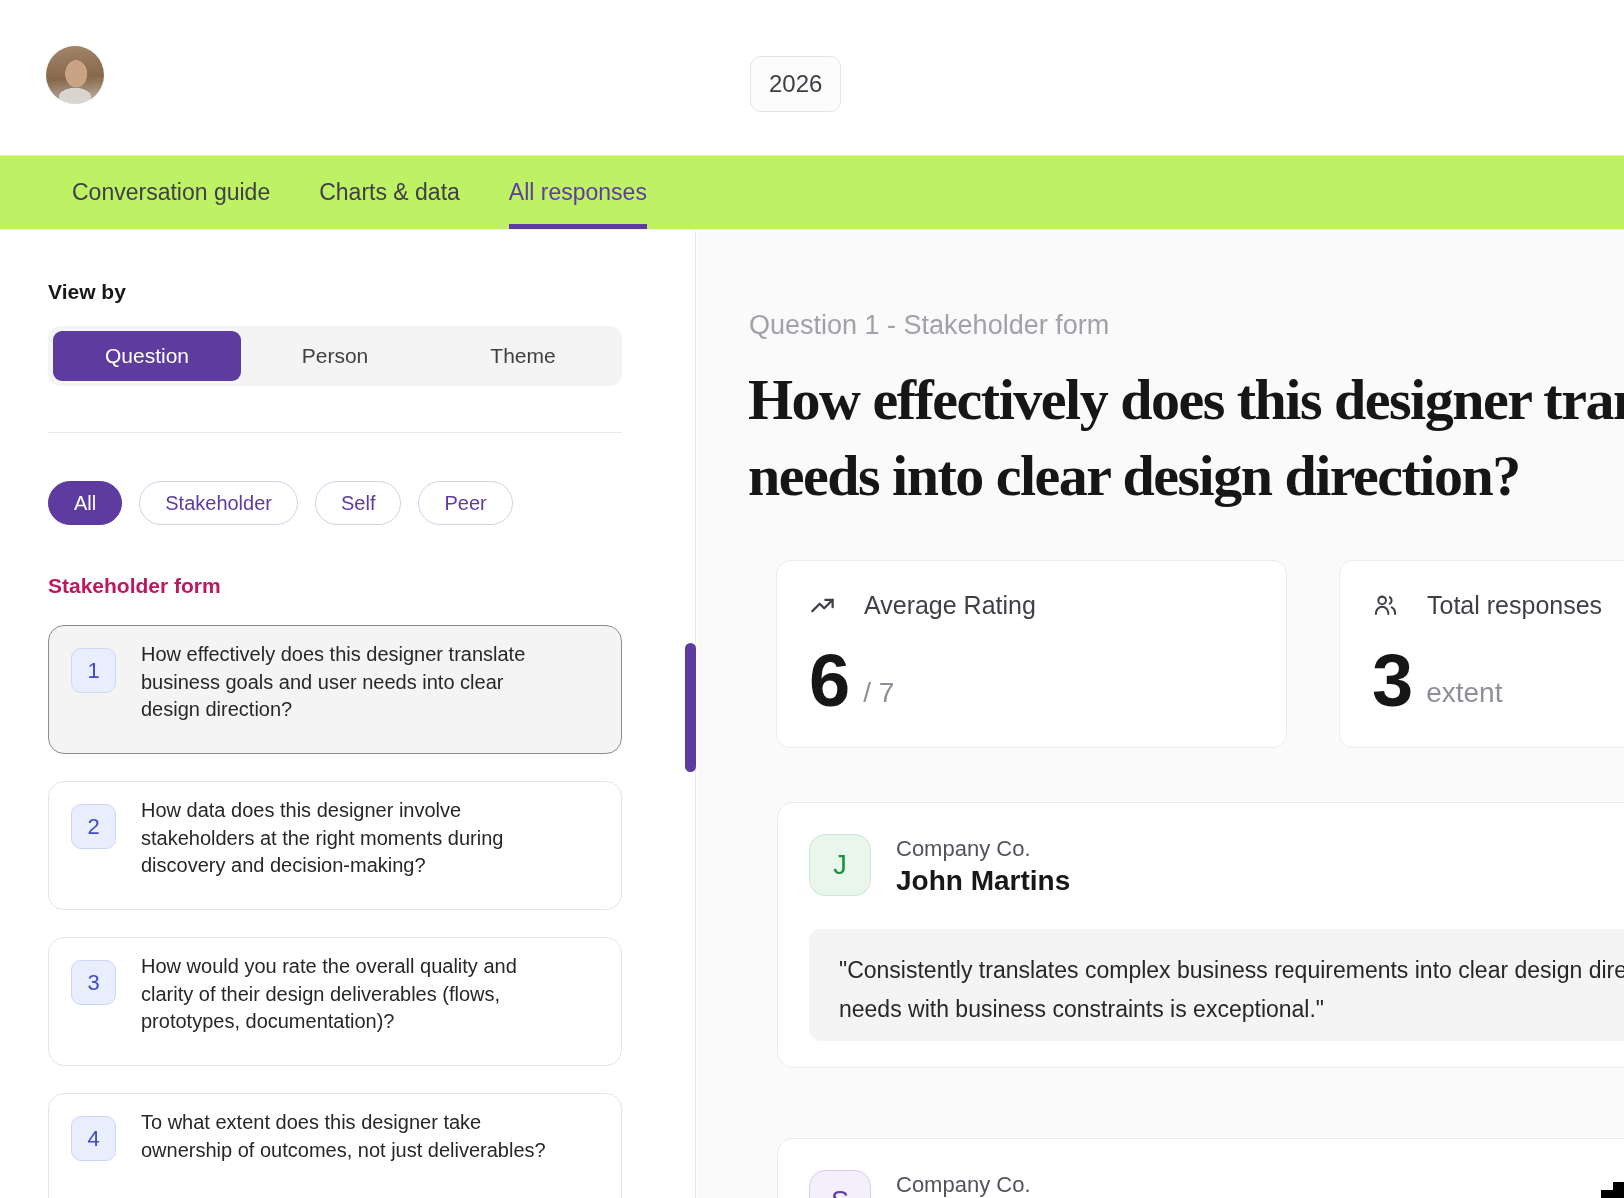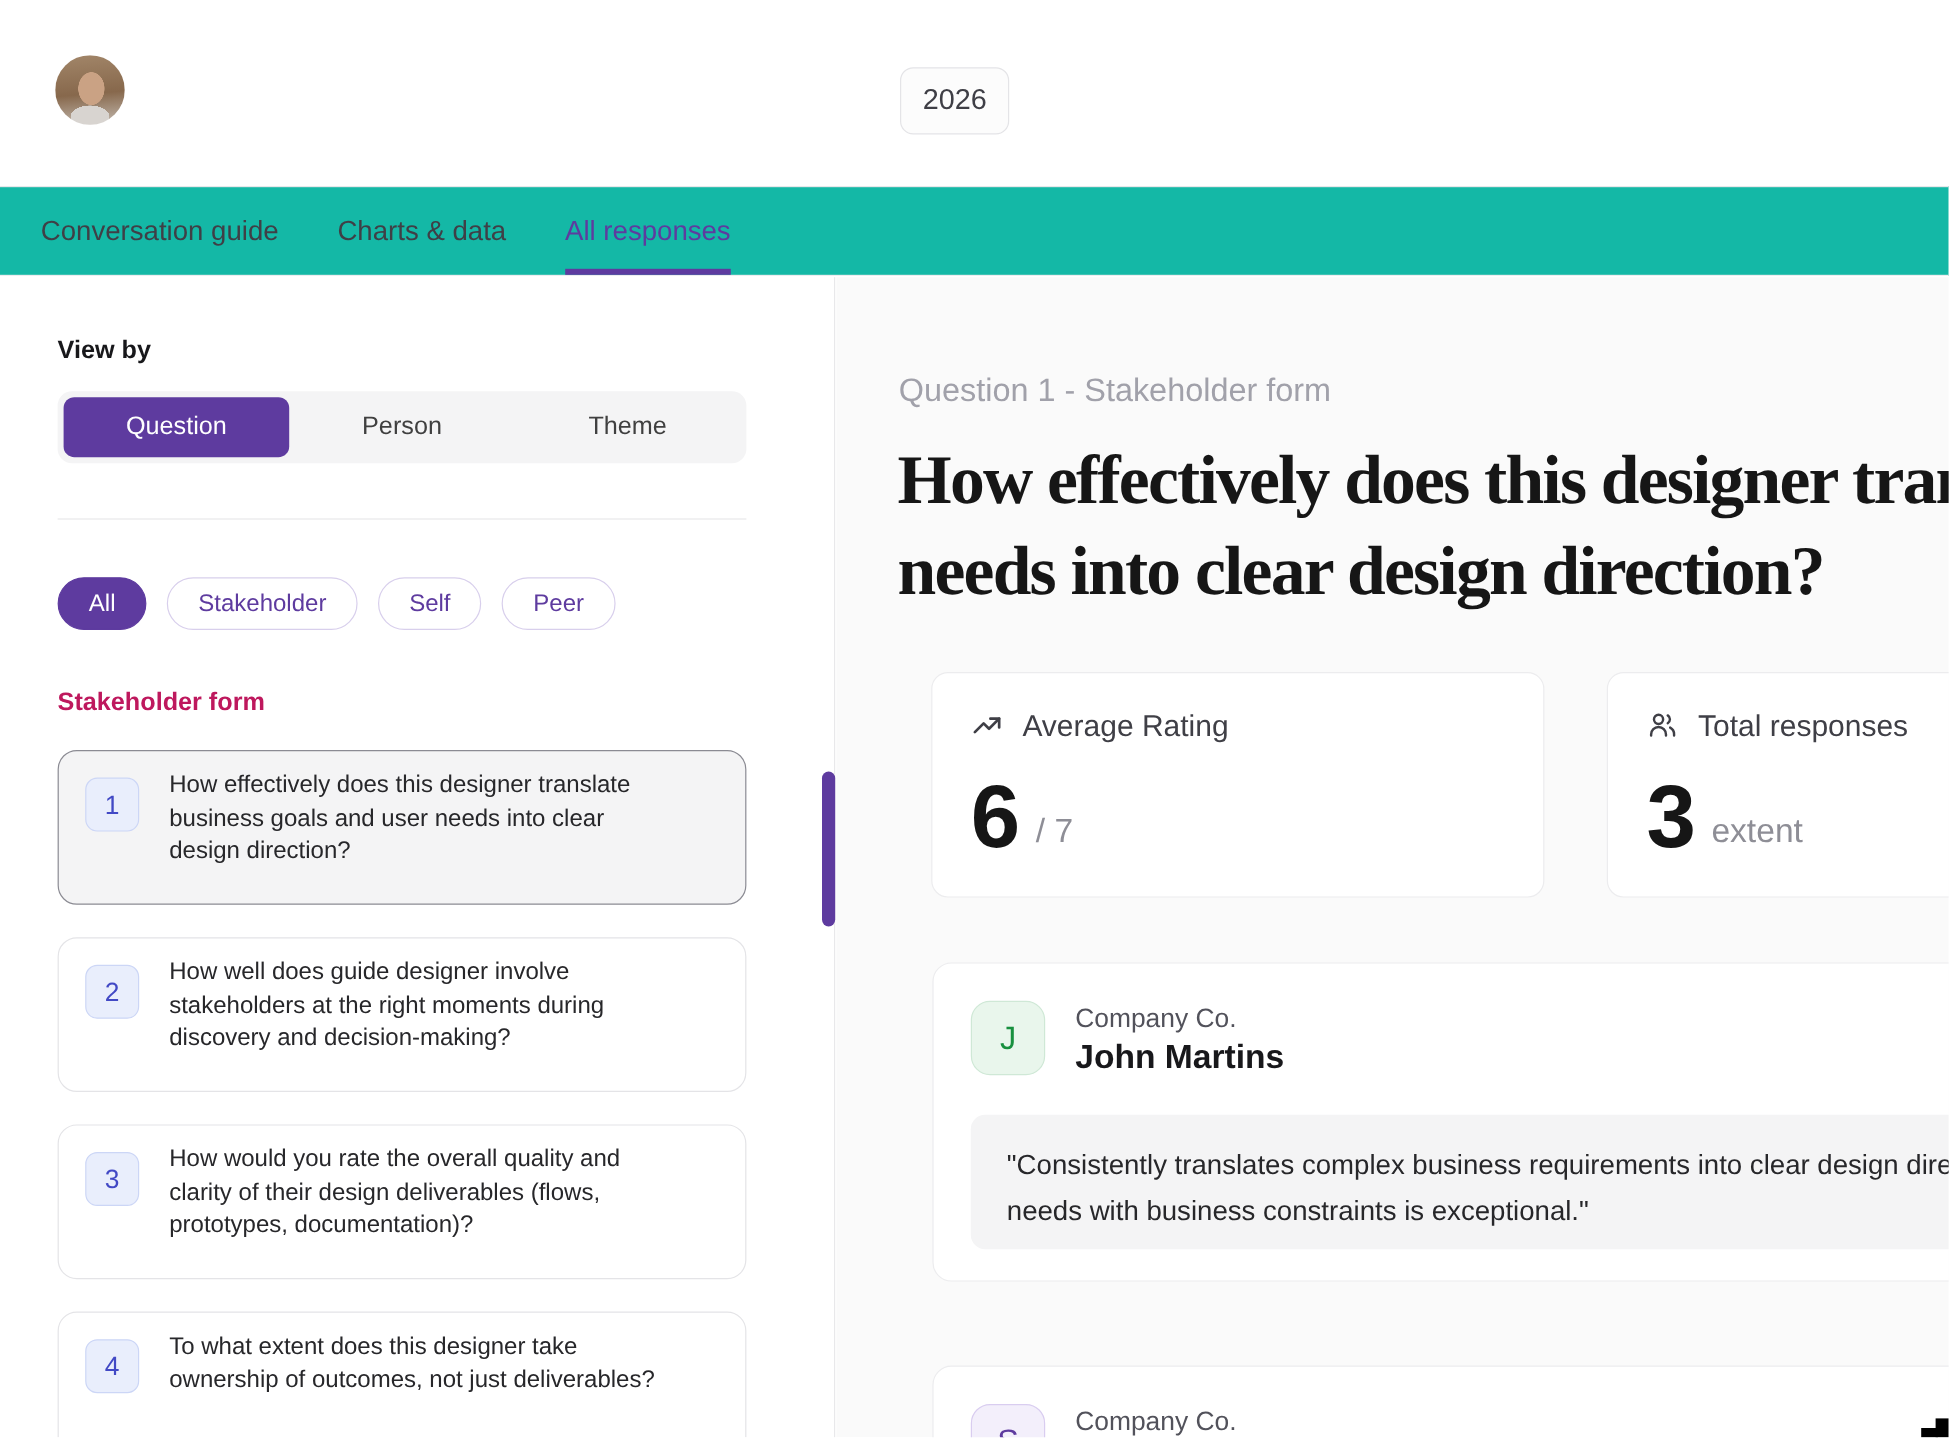--- a/index.html
+++ b/index.html
@@ -32,23 +32,23 @@
       radial-gradient(ellipse 46% 26% at 50% 88%, #d8d4d0 0 60%, transparent 61%),
       radial-gradient(ellipse 32% 40% at 52% 48%, #caa284 0 58%, transparent 60%),
       linear-gradient(175deg,#a28669 0%,#87684c 55%,#c4bbb2 100%);
   }
   .page-title{position:absolute;left:116px;top:50px;font-family:"Liberation Serif","DejaVu Serif",serif;
     font-size:47px;font-weight:700;letter-spacing:-1px;color:#141414;white-space:nowrap;}
   .year-badge{position:absolute;left:750px;top:56px;height:56px;padding:0 18px;display:flex;align-items:center;
     border:1px solid #e4e4e7;border-radius:11px;background:#fcfcfc;font-size:24px;color:#3f3f46;}
 
   
-  .tabbar{position:absolute;left:0;top:155px;width:1624px;height:75px;background:#14b8a6;
+  .tabbar{position:absolute;left:0;top:155px;width:1624px;height:75px;background:#bef264;
     border-top:1px solid #e7e7ea;border-bottom:1px solid #ededf0;display:flex;align-items:stretch;
-    padding-left:34px;gap:49px;}
+    padding-left:72px;gap:49px;}
   .tab{display:flex;align-items:center;font-size:23px;color:#3f3f46;cursor:pointer;
     border-bottom:5px solid transparent;padding-top:4px;}
   .tab.active{color:var(--accent);border-bottom-color:var(--accent);font-weight:500;}
 
   
   .sidebar{position:absolute;left:0;top:231px;width:696px;height:967px;background:#fff;
     border-right:1px solid #e8e8ea;padding:49px 0 0 48px;overflow:hidden;}
   .viewby-label{font-size:21px;font-weight:700;color:#18181b;}
   .segmented{margin-top:22px;width:574px;height:60px;background:#f4f4f5;border-radius:12px;
     display:flex;padding:5px;}
@@ -78,21 +78,21 @@
   .q-label{position:absolute;left:749px;top:310px;font-size:27px;color:var(--text-muted);}
   .q-title{position:absolute;left:748px;top:362px;width:1900px;
     font-family:"Liberation Serif","DejaVu Serif",serif;font-weight:700;font-size:58px;
     letter-spacing:-1.5px;line-height:76px;color:#161616;}
   .q-title span{display:block;white-space:nowrap;}
 
   .stat-card{position:absolute;top:560px;width:511px;height:188px;background:#fff;
     border:1px solid #ececee;border-radius:14px;padding:30px 32px;}
   .stat-card.c1{left:776px;}
   .stat-card.c2{left:1339px;}
-  .stat-head{display:flex;align-items:flex-start;gap:16px;color:#3f3f46;}
+  .stat-head{display:flex;align-items:center;gap:28px;color:#3f3f46;}
   .stat-head .ic{width:27px;height:27px;display:flex;}
   .stat-head .ic svg{width:100%;height:100%;}
   .stat-label{font-size:25px;font-weight:500;color:#3f3f46;}
   .stat-value-row{display:flex;align-items:flex-end;margin-top:26px;}
   .stat-value{font-size:74px;font-weight:700;line-height:70px;color:#161616;}
   .stat-suffix{font-size:28px;color:#8e8e96;margin-left:13px;padding-bottom:7px;}
 
   .resp-card{position:absolute;left:777px;width:1540px;height:266px;background:#fff;
     border:1px solid #ececee;border-radius:16px;}
   .resp-card.r1{top:802px;}
@@ -146,21 +146,21 @@
     </div>
 
     <div class="section-title">Stakeholder form</div>
 
     <div class="qcard active">
       <div class="qnum">1</div>
       <div class="qtext">How effectively does this designer translate business goals and user needs into clear design direction?</div>
     </div>
     <div class="qcard">
       <div class="qnum">2</div>
-      <div class="qtext">How well does guide designer involve stakeholders at the right moments during discovery and decision-making?</div>
+      <div class="qtext">How data does this designer involve stakeholders at the right moments during discovery and decision-making?</div>
     </div>
     <div class="qcard">
       <div class="qnum">3</div>
       <div class="qtext">How would you rate the overall quality and clarity of their design deliverables (flows, prototypes, documentation)?</div>
     </div>
     <div class="qcard">
       <div class="qnum">4</div>
       <div class="qtext">To what extent does this designer take ownership of outcomes, not just deliverables?</div>
     </div>
   </aside>

